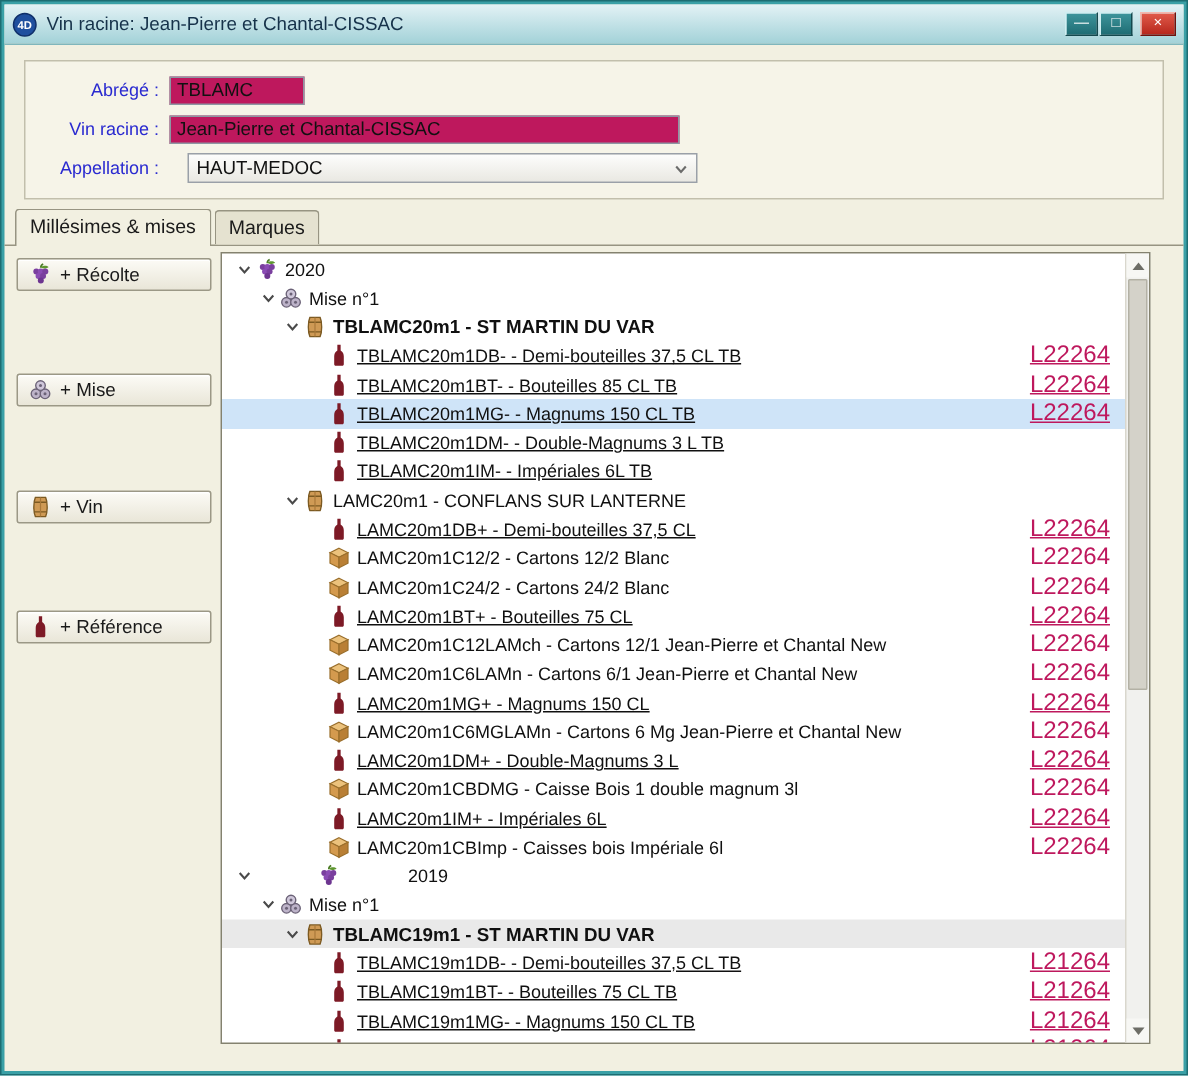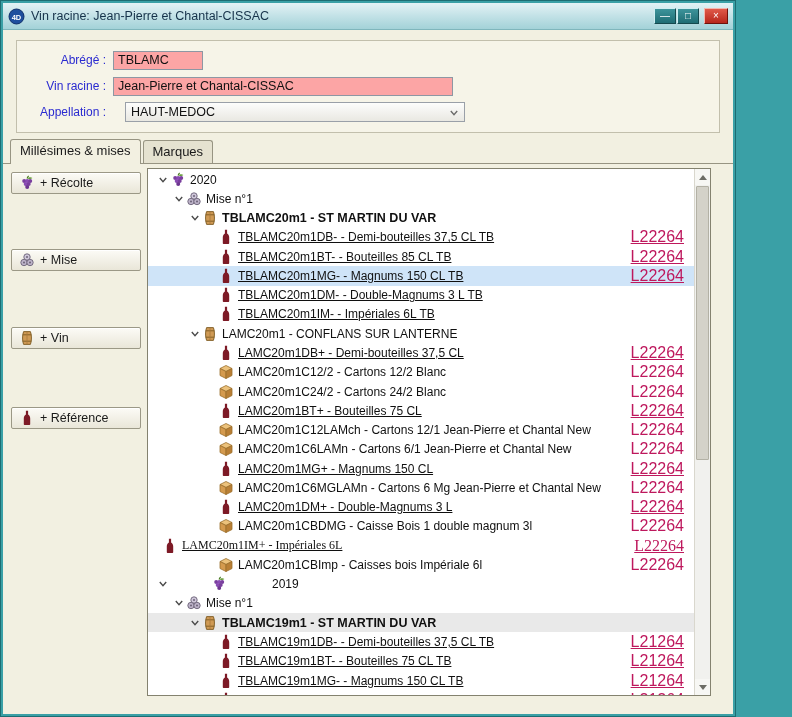--- a/index.html
+++ b/index.html
@@ -1,20 +1,20 @@
 <!DOCTYPE html>
 <html><head>
 <meta charset="utf-8">
 <style>
   * { box-sizing: border-box; margin: 0; padding: 0; }
   html, body { width: 792px; height: 717px; }
   body { font-family: "Liberation Sans", sans-serif; background: #3aa0a6; }
 
   .window {
-    width: 736px; height: 717px;
+    width: 792px; height: 717px;
     border: 3px solid #3aa0a6;
     outline: 1px solid #1d6d72;
     outline-offset: -1px;
     background: #f2f0e1;
     display: flex; flex-direction: column;
   }
 
   
   .titlebar {
     flex: none; height: 27px;
@@ -47,21 +47,21 @@
     background: #f6f4e8;
     border: 1px solid #c2bfac;
     padding: 6px 0 7px 0;
   }
   .form-row { height: 26px; display: flex; align-items: center; }
   .form-label {
     width: 96px; text-align: right; padding-right: 7px;
     font-size: 12px; color: #2a2ad0; flex: none;
   }
   .text-input {
-    height: 19px; border: 1px solid #8d97a3; background: #fca5a5;
+    height: 19px; border: 1px solid #8d97a3; background: #be185d;
     font-family: "Liberation Sans", sans-serif; font-size: 12.5px;
     padding: 0 4px; color: #111;
   }
   .input-abrege { width: 90px; }
   .input-vinracine { width: 340px; }
   .select-box {
     width: 340px; height: 20px;
     border: 1px solid #9aa0a8;
     background: linear-gradient(180deg, #fdfdfc, #e9e8e2);
     display: flex; align-items: center; justify-content: space-between;
@@ -419,21 +419,21 @@
           <div class="tree-row" style="padding-left: 56px;">
             <span class="chev"></span>
             <span class="ticon"><svg width="16" height="16" viewBox="0 0 16 16">
                 <polygon points="8,1.5 14,4.5 8,7.5 2,4.5" fill="#ecc27c" stroke="#9a6f2c" stroke-width="0.8"></polygon>
                 <polygon points="2,4.5 8,7.5 8,14.5 2,11.5" fill="#d49a4e" stroke="#9a6f2c" stroke-width="0.8"></polygon>
                 <polygon points="14,4.5 8,7.5 8,14.5 14,11.5" fill="#b97f35" stroke="#9a6f2c" stroke-width="0.8"></polygon>
               </svg></span>
             <span class="tlabel">LAMC20m1CBDMG - Caisse Bois 1 double magnum 3l</span>
             <span class="lot">L22264</span>
           </div>
-          <div class="tree-row" style=" font-family: Liberation Serif, serif;">
+          <div class="tree-row" style="padding-left: 56px;">
             <span class="chev"></span>
             <span class="ticon"><svg width="16" height="16" viewBox="0 0 16 16">
                 <path d="M6.9 0.8 L9.1 0.8 L9.1 4.6 C10.6 5.6 11.2 6.8 11.2 8.6 L11.2 13.9 C11.2 14.5 10.8 14.9 10.2 14.9 L5.8 14.9 C5.2 14.9 4.8 14.5 4.8 13.9 L4.8 8.6 C4.8 6.8 5.4 5.6 6.9 4.6 Z" fill="#7d1a26"></path>
               </svg></span>
             <span class="tlabel link">LAMC20m1IM+ - Impériales 6L</span>
             <span class="lot link">L22264</span>
           </div>
           <div class="tree-row" style="padding-left: 56px;">
             <span class="chev"></span>
             <span class="ticon"><svg width="16" height="16" viewBox="0 0 16 16">

